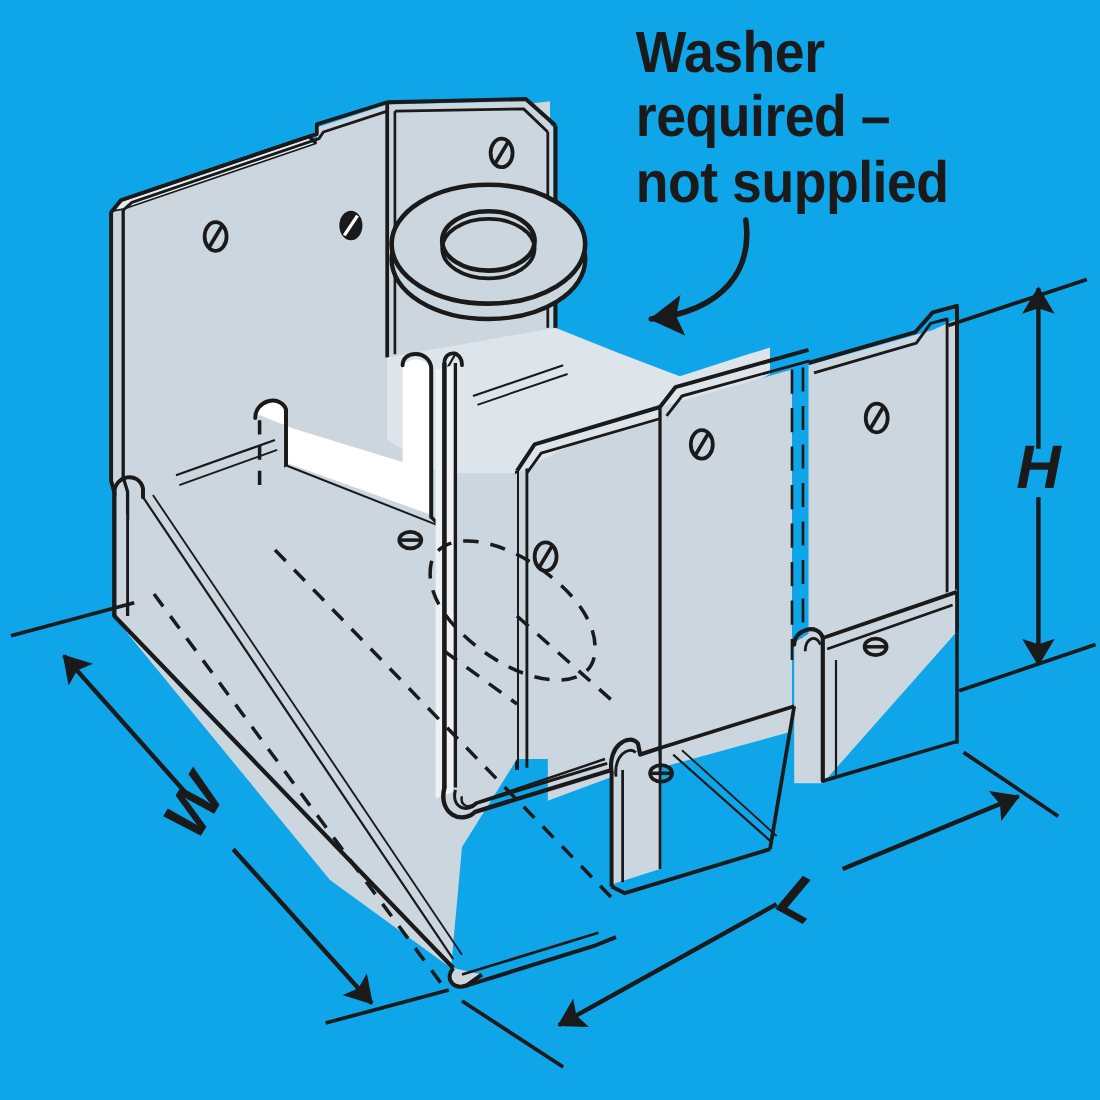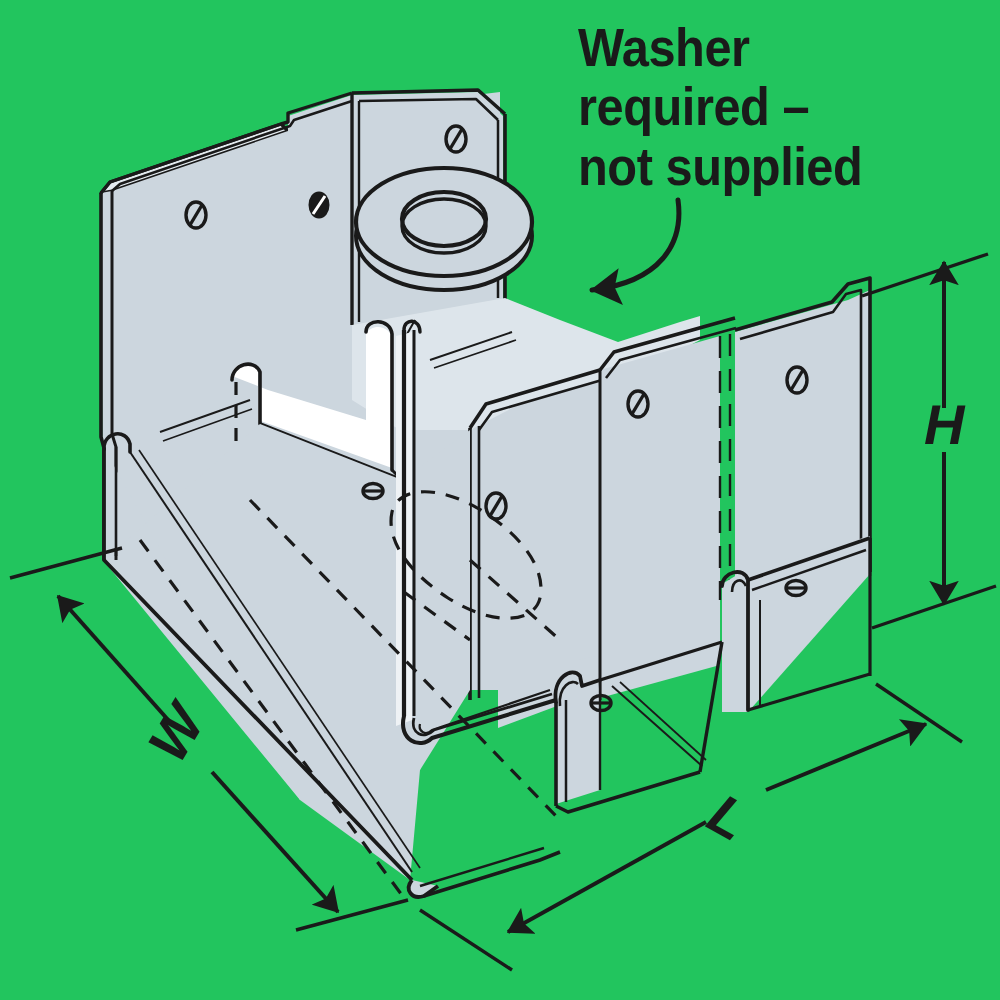--- a/index.html
+++ b/index.html
@@ -7,21 +7,21 @@
     padding: 0;
     background: #ffffff;
   }
   body {
     font-family: "Liberation Sans", sans-serif;
   }
   #page {
     position: relative;
     width: 1000px;
     height: 1000px;
-    background: #22c55e;
+    background: #0ea5e9;
     overflow: hidden;
   }
   #drawing {
     position: absolute;
     left: 0;
     top: 0;
     width: 1000px;
     height: 1000px;
     display: block;
   }

